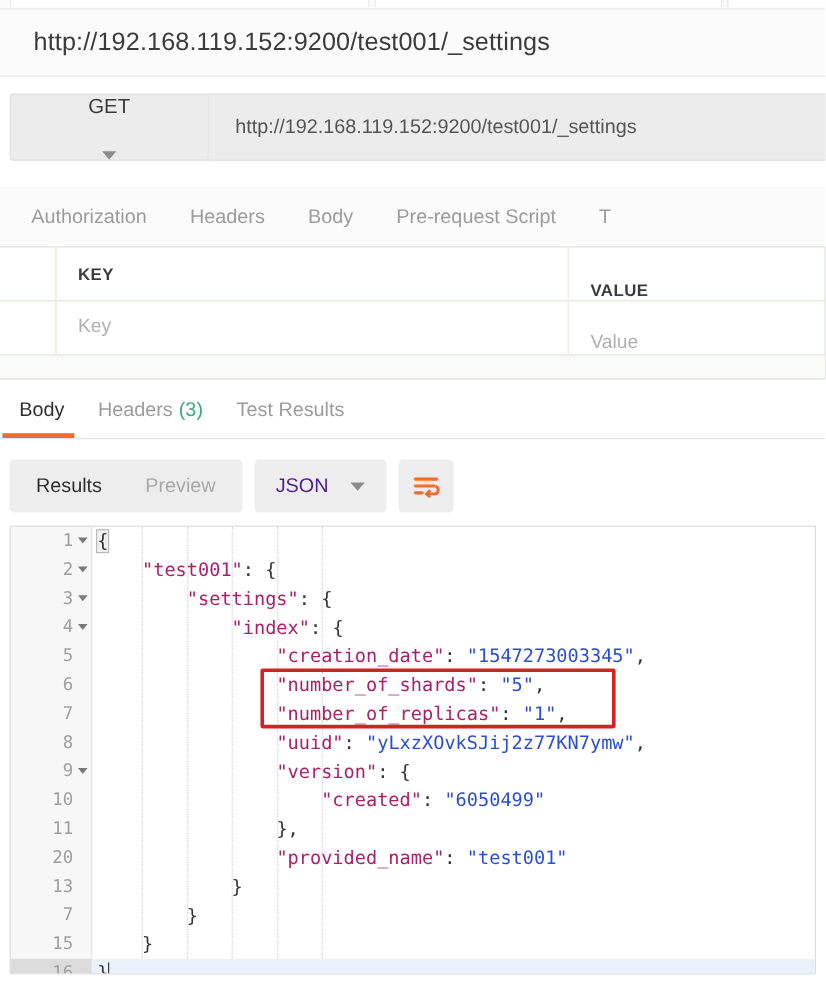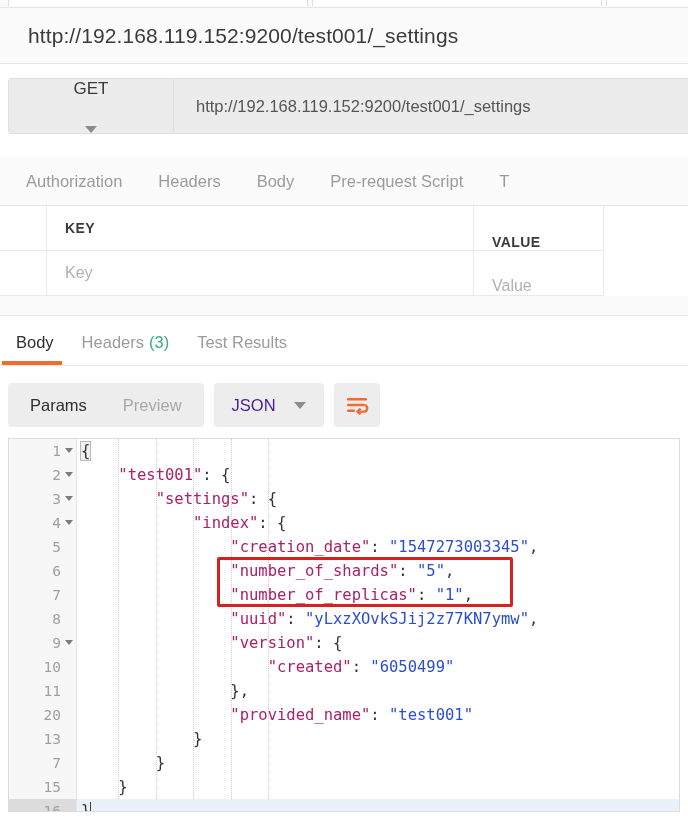--- a/index.html
+++ b/index.html
@@ -67,21 +67,21 @@
     padding:0 18px; font-size:16.5px; color:#9b9b9b; white-space:nowrap;
   }
   .req-tab.active { color:#2e2e2e; }
   .req-tab.active::after {
     content:""; position:absolute; left:0; right:0; bottom:0;
     height:4px; background:#ef6c33;
   }
 
   
   .params {
-    position:absolute; top:206px; left:0; width:604px; height:110px;
+    position:absolute; top:206px; left:0; width:688px; height:110px;
     background:#84cc16;
   }
   .prow { display:flex; width:100%; height:45px; }
   .prow.head { height:45px; }
   .pcell-check {
     width:47px; border-right:1px solid #e9e9e9; border-bottom:1px solid #e9e9e9;
     background:#fff;
   }
   .pcell {
     border-right:1px solid #e9e9e9; border-bottom:1px solid #e9e9e9;
@@ -265,21 +265,21 @@
         <span>Headers</span>
         <span class="hcount">(3)</span>
       </div>
       <div class="resp-tab">
         <span>Test Results</span>
       </div>
     </div>
 
   <div class="resp-toolbar">
     <div class="segmented" id="view-modes">
-        <div class="seg active">Params</div>
+        <div class="seg active">Results</div>
         <div class="seg">Preview</div>
       </div>
     <div class="fmt-select">
       <span class="fmt-label">JSON</span>
       <span class="caret-sm"></span>
     </div>
     <div class="wrap-btn">
       <svg width="24" height="20" viewBox="0 0 24 20">
         <rect x="2" y="3" width="20" height="2.6" rx="1.2" fill="#ef6c33"></rect>
         <rect x="2" y="8.7" width="18" height="2.6" rx="1.2" fill="#ef6c33"></rect>

